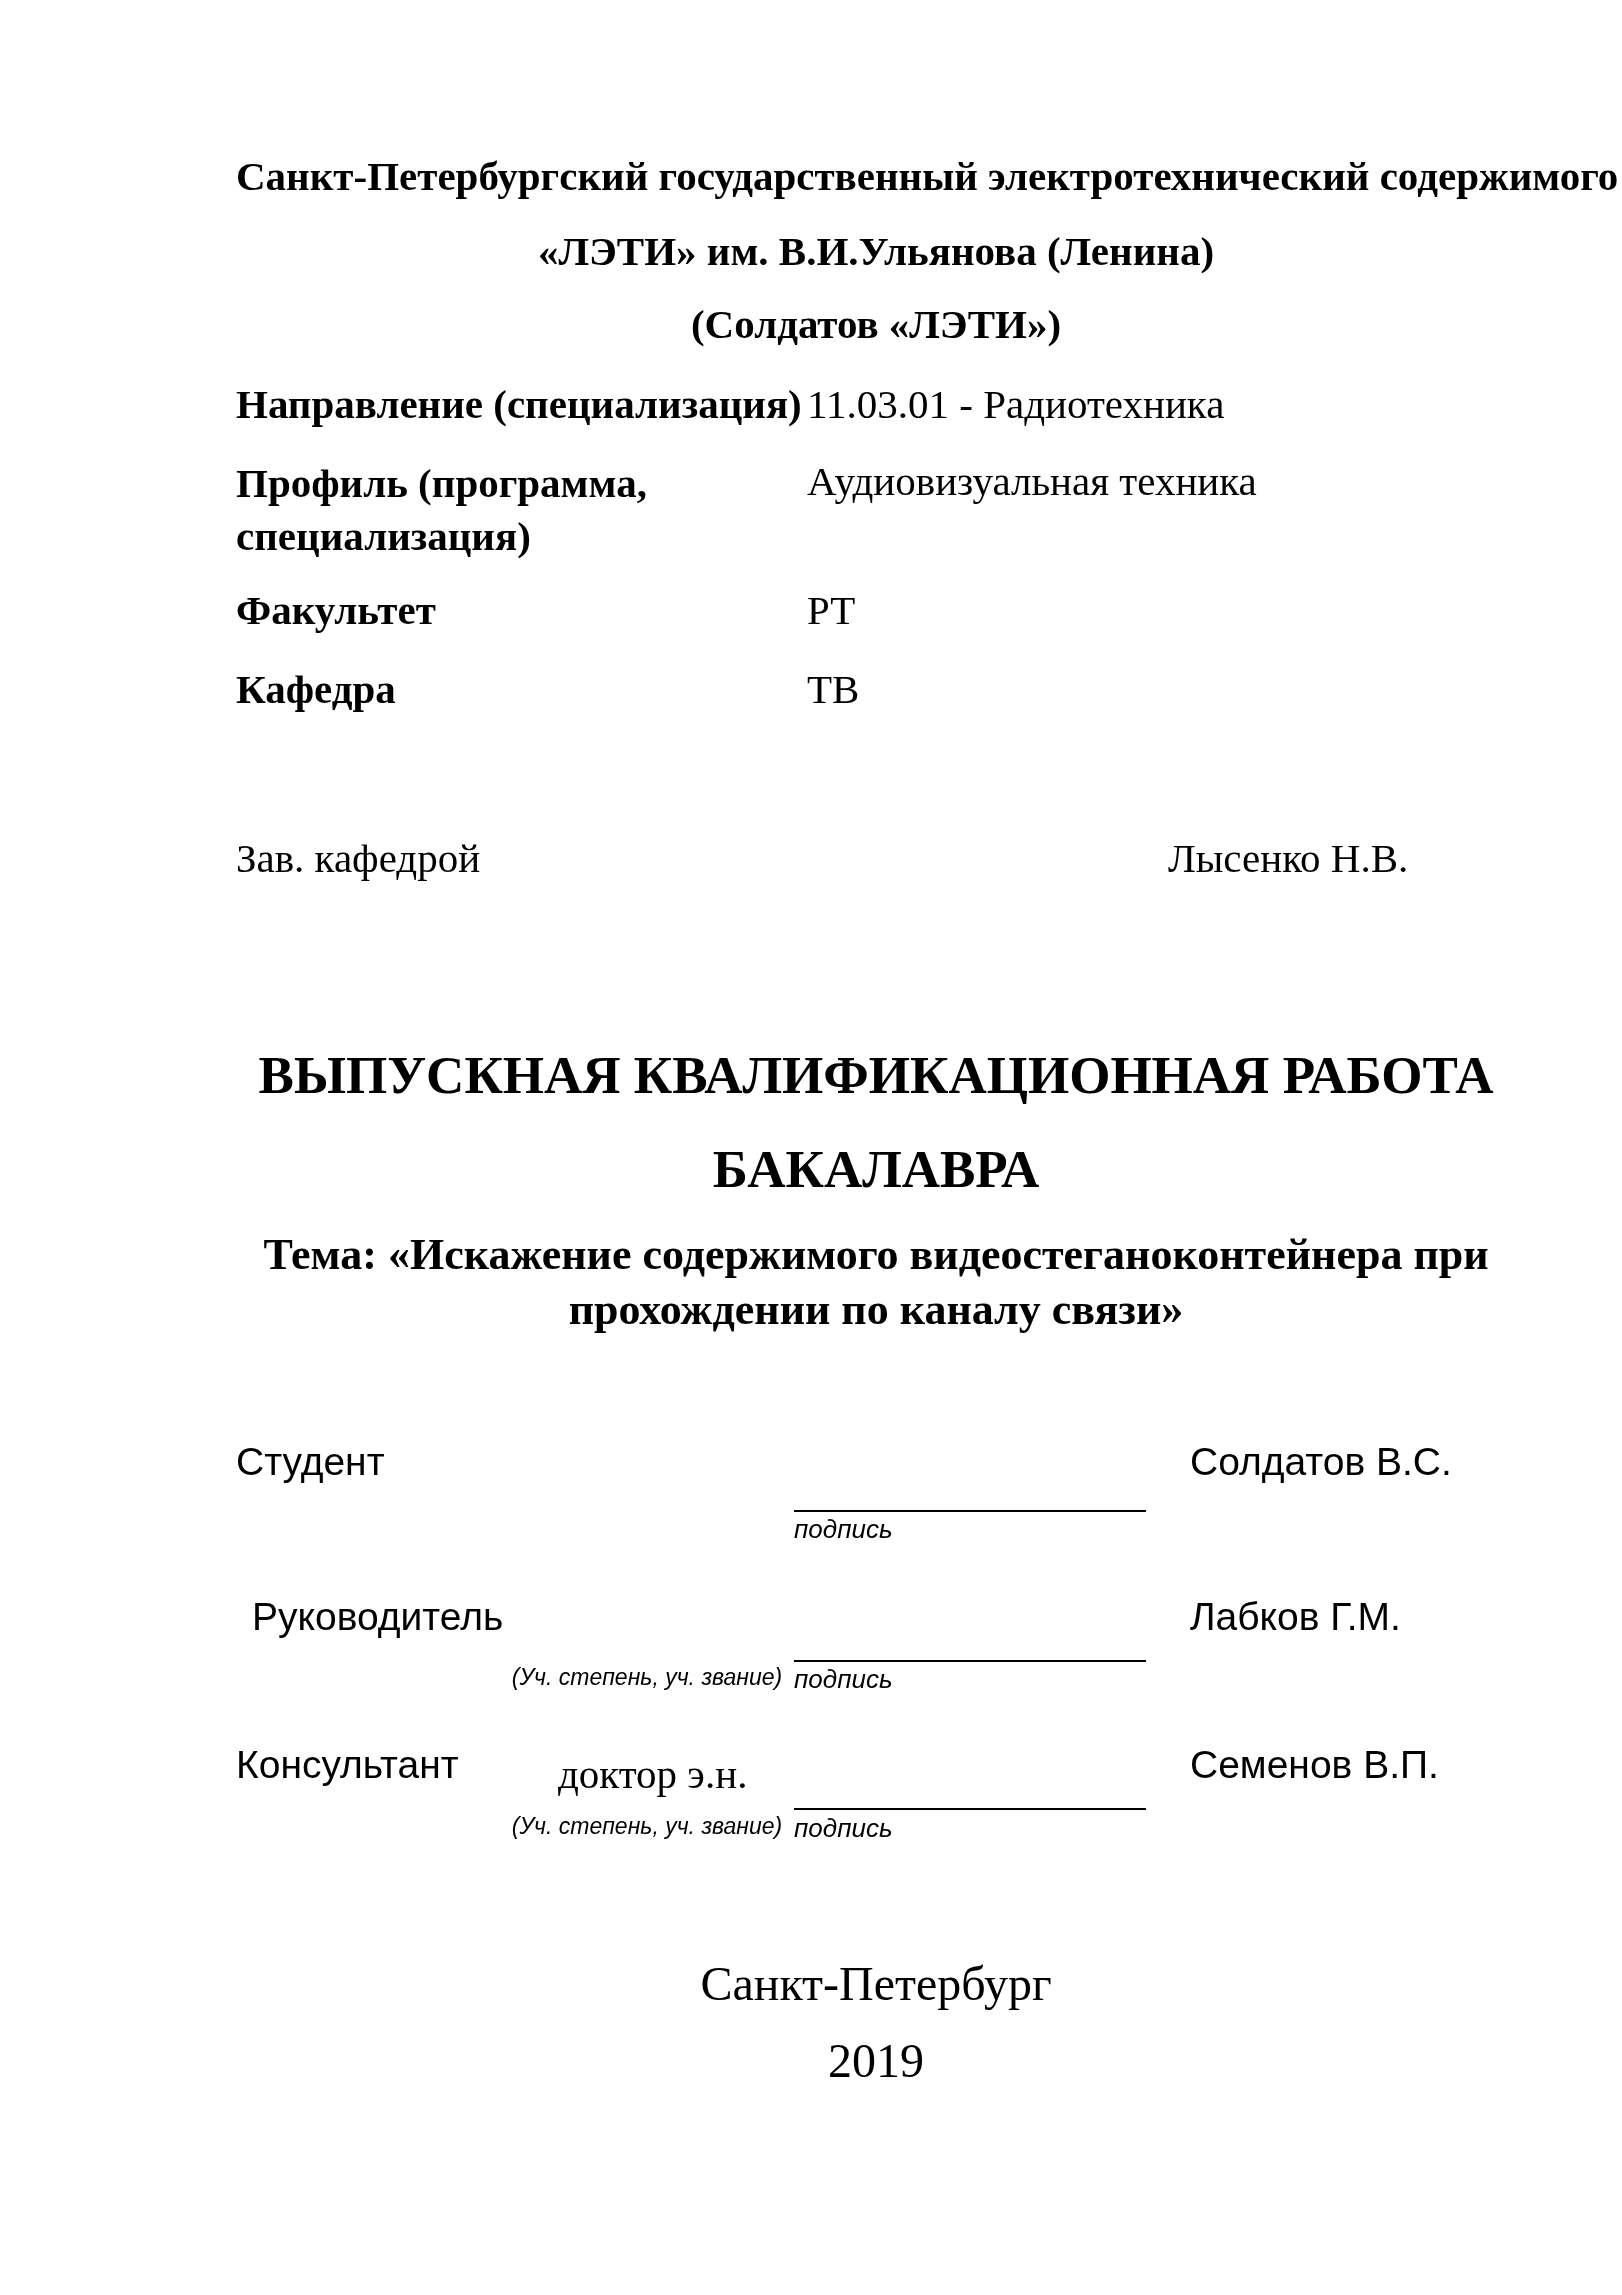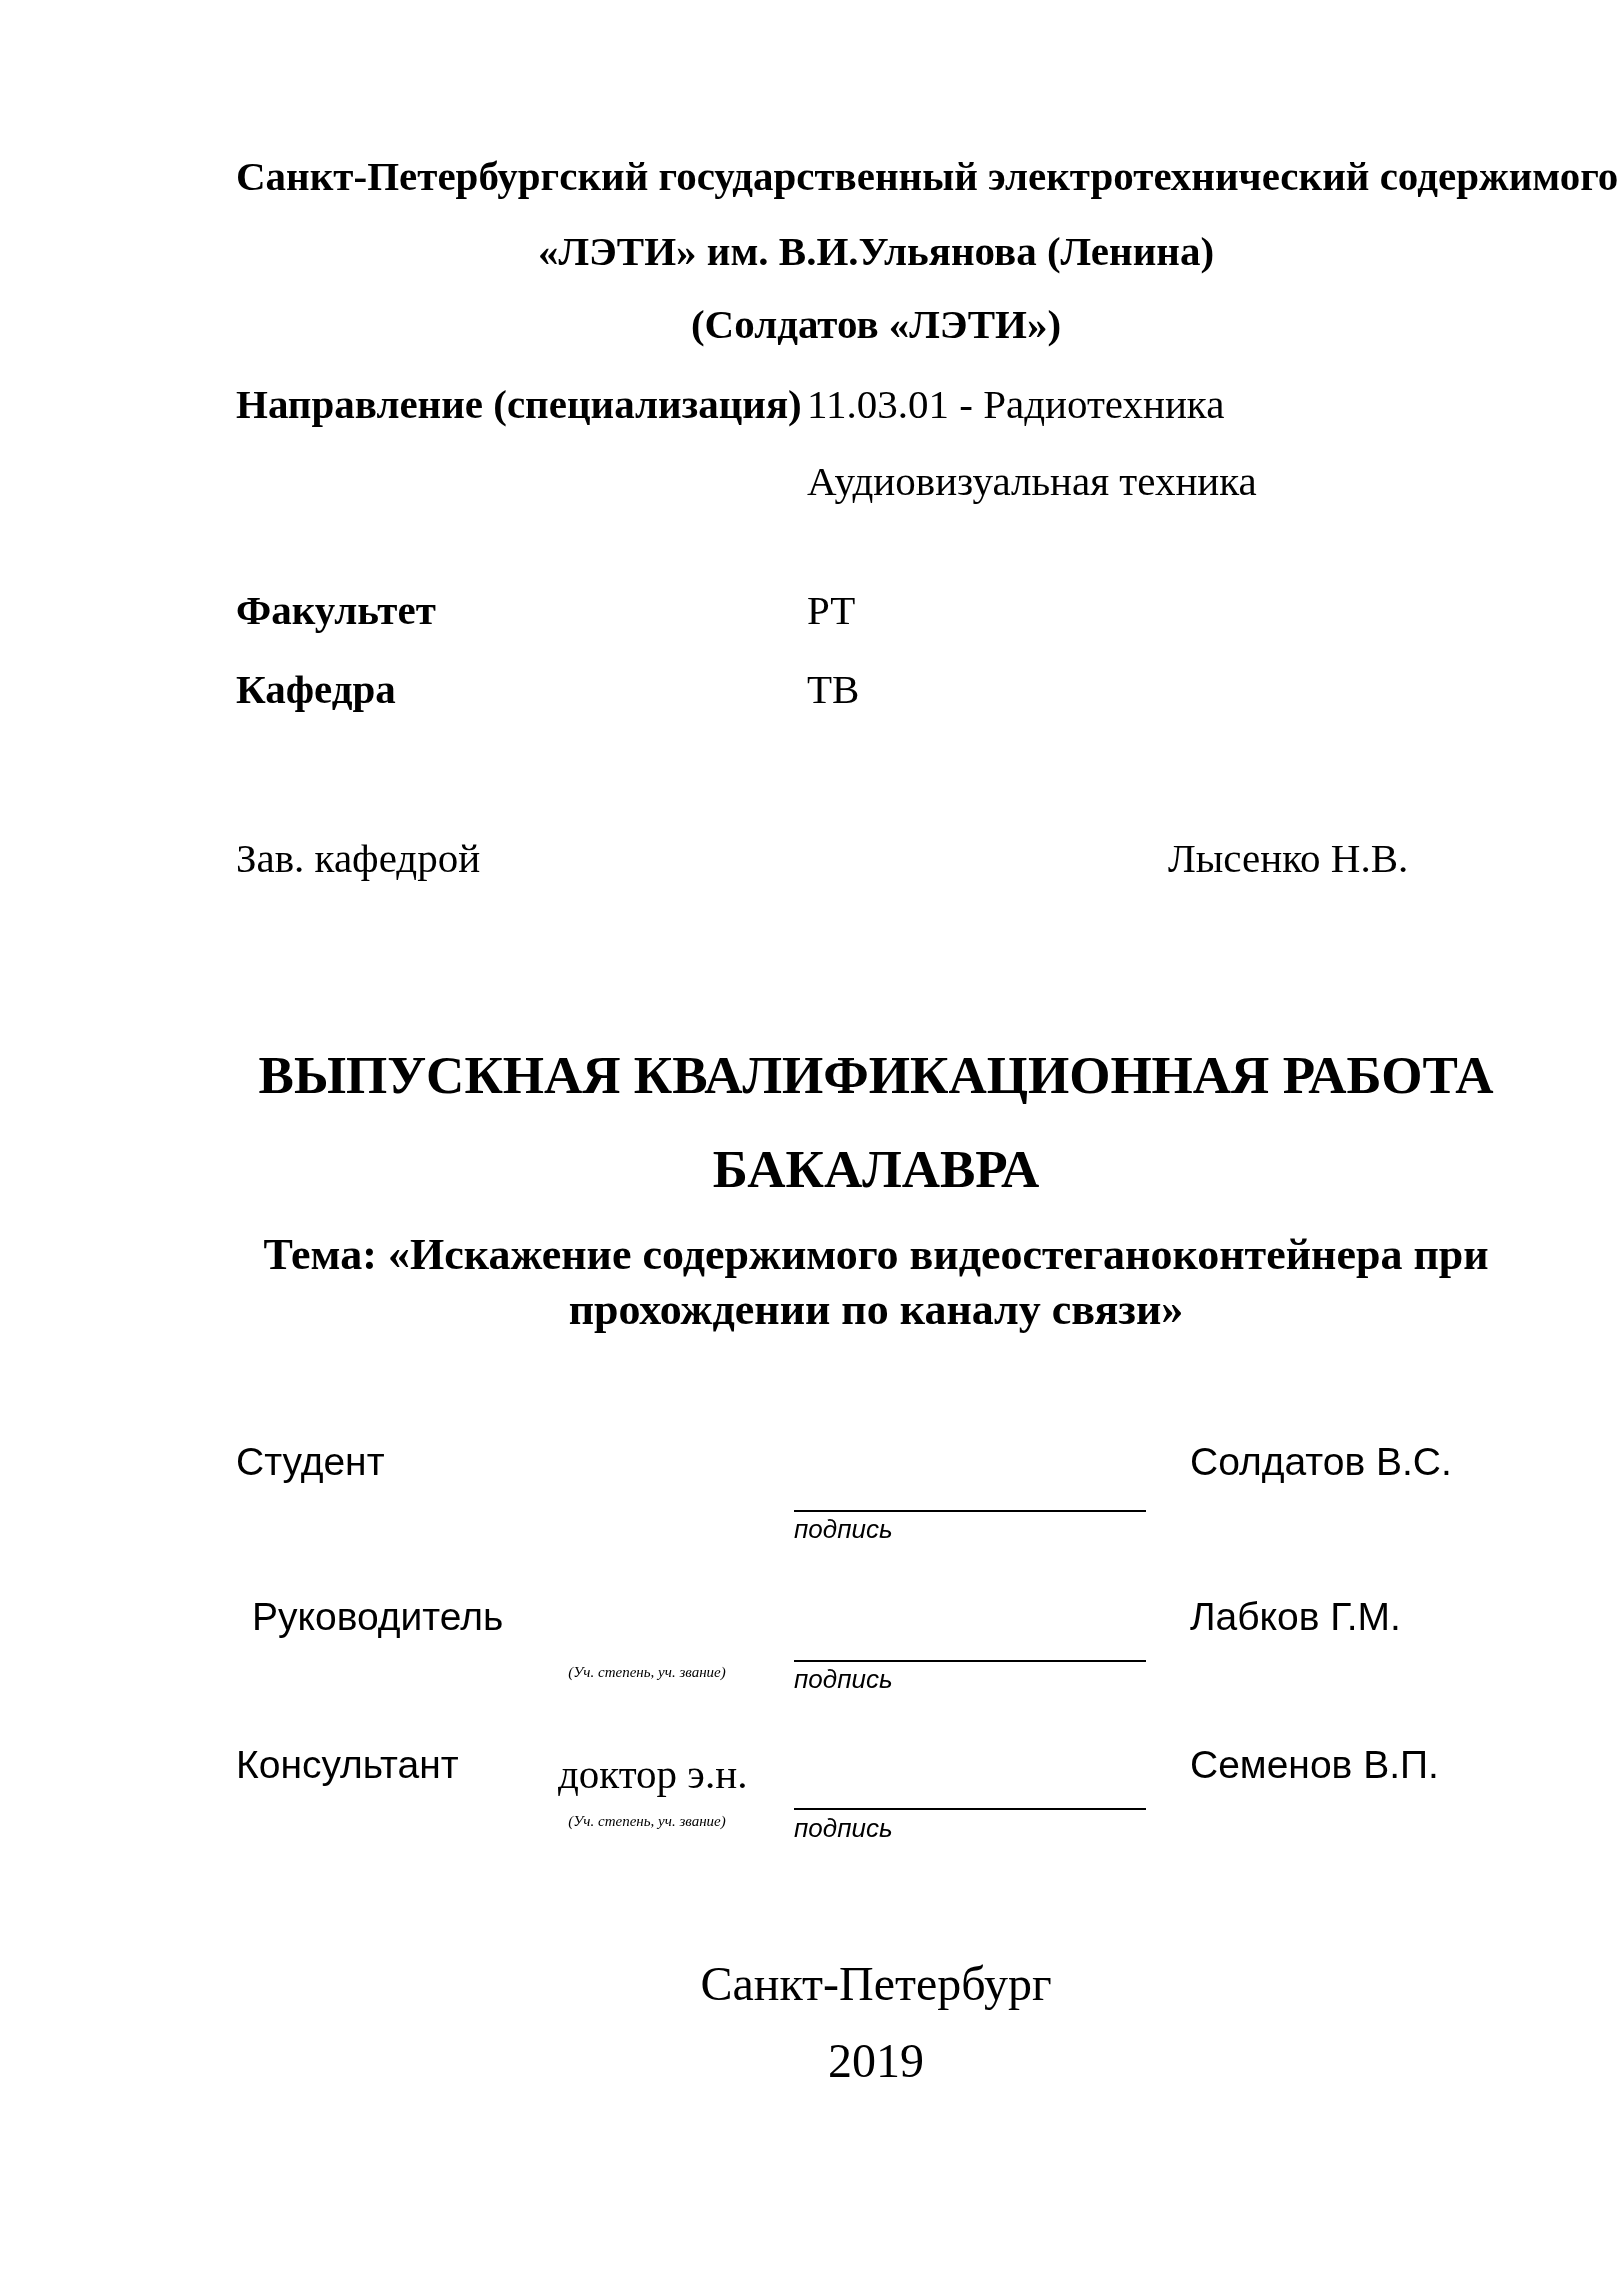--- a/index.html
+++ b/index.html
@@ -18,38 +18,39 @@
   .serif { font-family:"Liberation Serif","DejaVu Serif",serif; }
   .sans  { font-family:"Liberation Sans","DejaVu Sans",sans-serif; }
   .b { font-weight:bold; }
   .i { font-style:italic; }
   .fs52 { font-size:41px; }
   .fs54 { font-size:48px; }
   .fs50 { font-size:39px; }
   .fs68 { font-size:53px; line-height:1.18; }
   .fs56 { font-size:44px; }
   .fs33 { font-size:26px; }
-  .fs29 { font-size:15px;font-family:Liberation Serif, serif; }
+  .fs29 { font-size:23px; }
   .c { left:236px; width:1280px; text-align:center; }
   .sig-line { position:absolute; left:794px; width:352px; height:0; border-top:2.4px solid #000; }
   .sig-cap  { position:absolute; left:794px; width:352px; text-align:left; }
   .deg-note { position:absolute; left:502px; width:290px; text-align:center; }
 </style>
 </head>
 <body>
 
 <div class="page">
 
   <div class="t c serif b fs52" style="top:152px">Санкт-Петербургский государственный электротехнический содержимого</div>
   <div class="t c serif b fs52" style="top:227px">«ЛЭТИ» им. В.И.Ульянова (Ленина)</div>
   <div class="t c serif b fs52" style="top:300px">(Солдатов «ЛЭТИ»)</div>
 
   <div class="t serif b fs52" style="left:236px; top:380px">Направление (специализация)</div>
   <div class="t serif fs52" style="left:807px; top:380px">11.03.01 - Радиотехника</div>
 
+  <div class="t wrap serif b fs52" style="left:236px; top:457px; width:440px; line-height:53px;">Профиль (программа, специализация)</div>
   <div class="t serif fs52" style="left:807px; top:457px">Аудиовизуальная техника</div>
 
   <div class="t serif b fs52" style="left:236px; top:586px">Факультет</div>
   <div class="t serif fs52" style="left:807px; top:586px">РТ</div>
 
   <div class="t serif b fs52" style="left:236px; top:665px">Кафедра</div>
   <div class="t serif fs52" style="left:807px; top:665px">ТВ</div>
 
   <div class="t serif fs52" style="left:236px; top:834px">Зав. кафедрой</div>
   <div class="t serif fs52" style="left:1168px; top:834px">Лысенко Н.В.</div>

